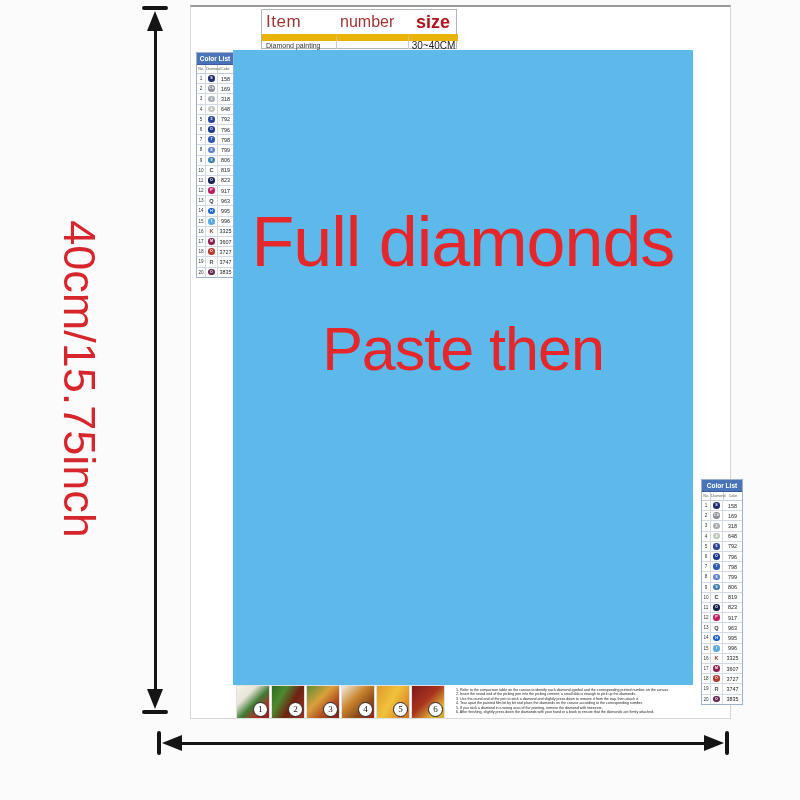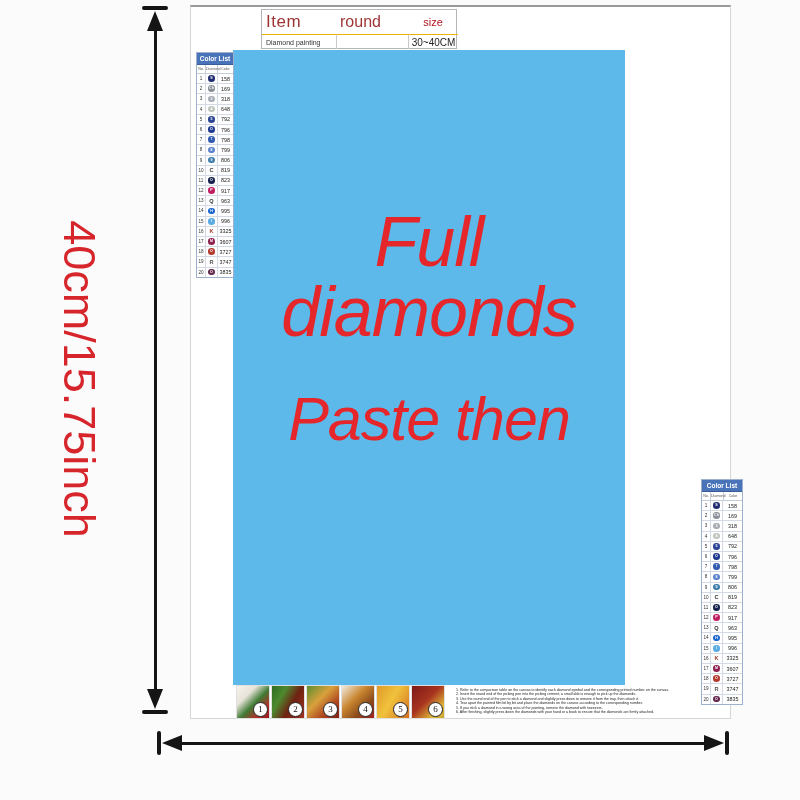--- a/index.html
+++ b/index.html
@@ -19,29 +19,29 @@
 
   
   .item-table{
     position:absolute;left:70px;top:2px;width:196px;height:40px;
     border:1px solid #b5b5b5;box-sizing:border-box;background:#fff;
     display:grid;grid-template-columns:74px 72px 50px;grid-template-rows:24px 15px;
   }
   .item-table .cell{box-sizing:border-box;display:flex;align-items:center;padding-left:4px;text-align:right;}
   .item-table .h1{color:#9e3434;font-size:17px;letter-spacing:.5px;}
   .item-table .h2{color:#9e3434;font-size:16px;}
-  .item-table .h3{color:#b3121f;font-size:11px;font-weight:normal;justify-content:center;padding-left:0;}
-  .item-table .r{border-top:1px solid #eab308;font-size:7px;color:#333;}
+  .item-table .h3{color:#b3121f;font-size:18px;font-weight:bold;justify-content:center;padding-left:0;}
+  .item-table .r{border-top:7px solid #eab308;font-size:7px;color:#333;}
   .item-table .r2{border-left:1px solid #c9c9c9;}
   .item-table .r3{border-left:1px solid #c9c9c9;font-size:10px;color:#222;justify-content:center;padding-left:0;}
 
   
   .canvas-blue{
-    position:absolute;left:42px;top:43px;width:392px;height:635px;
-    background:#5db9e9;text-align:center;color:#e5262a;font-style:italic;
+    position:absolute;left:42px;top:43px;width:460px;height:635px;
+    background:#5db9e9;text-align:center;color:#e5262a;
   }
   .canvas-line1{margin-top:157px;font-size:70px;line-height:1;letter-spacing:-1px;}
   .canvas-line2{margin-top:42px;font-size:61px;line-height:1;letter-spacing:-1px;}
 
   
   .clist{
     position:absolute;width:38px;background:#fff;border:1px solid #9db0cc;
     box-sizing:border-box;font-family:"Liberation Sans",sans-serif;
   }
   .clist-title{
@@ -110,21 +110,21 @@
     <div class="tri-down"></div>
     <div class="cap"></div>
   </div>
 
   <div class="dim-label height-label">40cm/15.75inch</div>
 
   <div class="poster">
 
     <div class="item-table">
       <div class="cell h1">Item</div>
-      <div class="cell h2">round</div>
+      <div class="cell h2">number</div>
       <div class="cell h3">size</div>
       <div class="cell r">Diamond painting</div>
       <div class="cell r r2"></div>
       <div class="cell r r3">30~40CM</div>
     </div>
 
     <div class="canvas-blue">
       <div class="canvas-line1">Full diamonds</div>
       <div class="canvas-line2">Paste then</div>
     </div>

